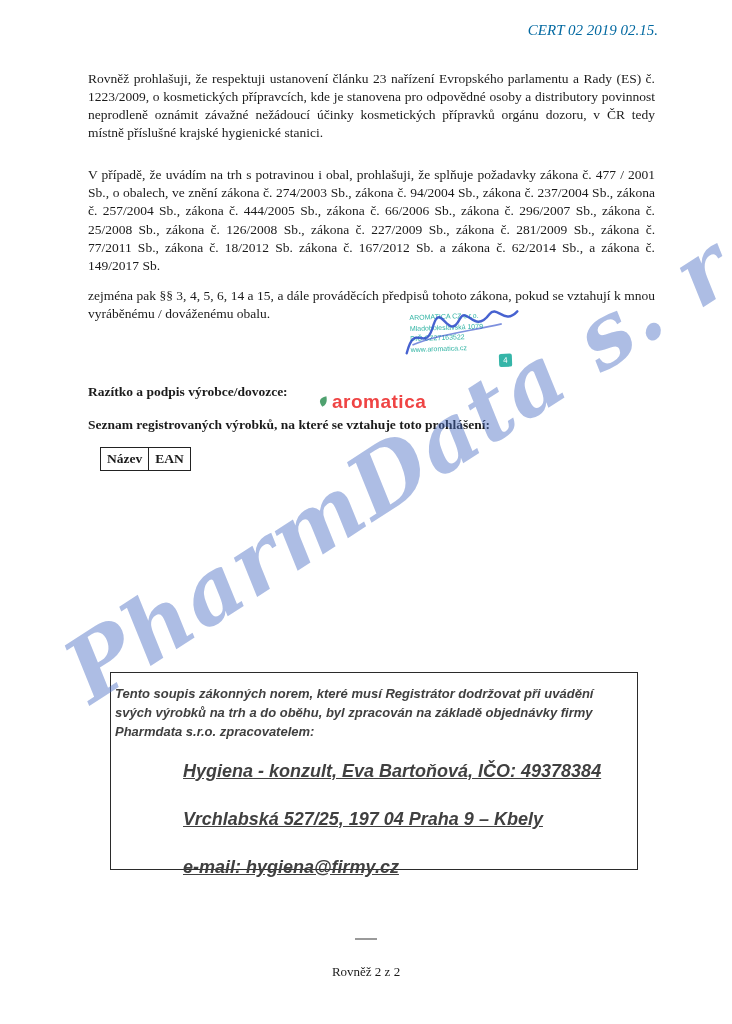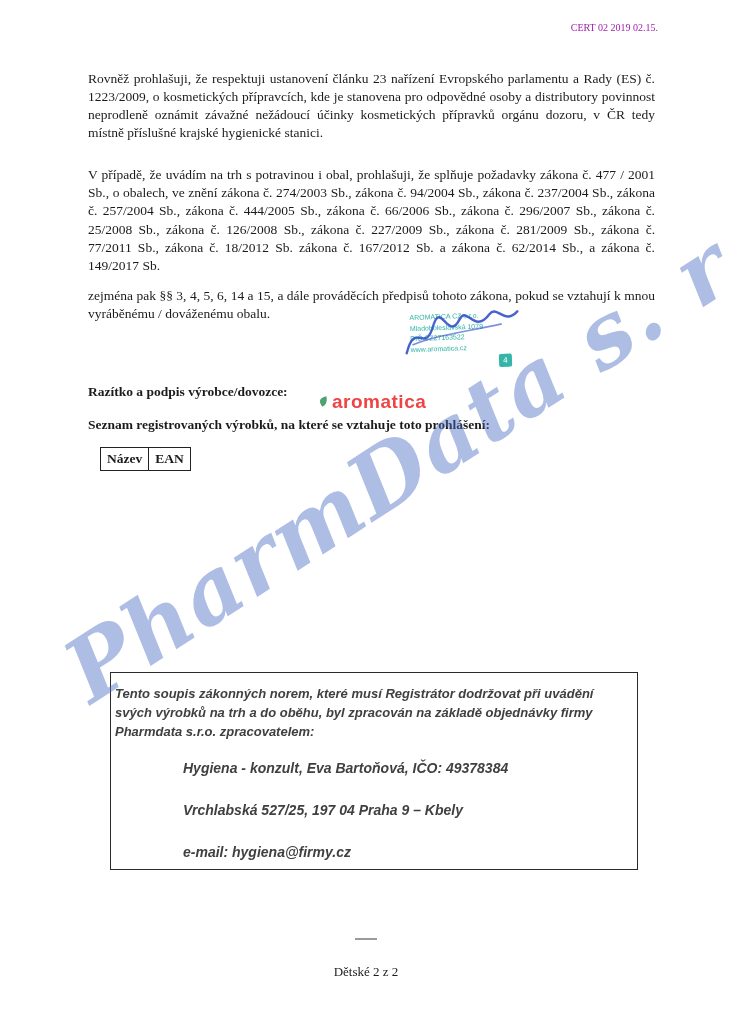--- a/index.html
+++ b/index.html
@@ -1,20 +1,20 @@
 <!DOCTYPE html>
 <html><head>
 <meta charset="utf-8">
 <style>
   html,body{margin:0;padding:0;background:#e8e8e8;}
   .page{position:relative;width:732px;height:1024px;margin:0 auto;background:#ffffff;
         font-family:"Liberation Serif", serif;color:#1b1b1b;overflow:hidden;}
   .b{font-weight:normal;}
 
-  .header-code{position:absolute;top:22px;right:74px;font-size:10px;color:#a21caf;}
+  .header-code{position:absolute;top:22px;right:74px;font-size:15px;font-style:italic;color:#0369a1;}
 
   .content{position:absolute;left:88px;top:70px;width:567px;font-size:13.5px;line-height:1.34;}
   .para{margin:0;text-align:justify;}
   .para.p1{margin-bottom:24px;}
   .para.p2{margin-bottom:12px;}
   .para.p2b{margin-bottom:4px;}
 
   .logo-row{position:relative;height:46px;margin:2px 0 2px 0;}
   .aromatica{position:absolute;left:228px;top:14px;display:flex;align-items:flex-end;gap:3px;
              font-family:"Liberation Sans", sans-serif;font-size:19px;font-weight:600;
@@ -41,21 +41,21 @@
              transform:rotate(-33deg);transform-origin:0 50%;white-space:nowrap;
              font-family:"DejaVu Serif", serif;font-style:italic;font-weight:bold;
              font-size:88px;letter-spacing:2px;color:rgba(74,108,195,0.45);
              pointer-events:none;z-index:5;}
 
   .note-box{position:absolute;left:110px;top:672px;width:518px;height:172px;
             border:1.5px solid #2b2b2b;padding:12px 4px;
             font-family:"Liberation Sans", sans-serif;font-style:italic;font-weight:bold;
             color:#404040;font-size:13px;line-height:1.45;}
   .note-intro{margin:0 0 16px 0;}
-  .note-line{margin:0 0 22px 68px;font-size:14px;}
+  .note-line{margin:0 0 22px 68px;font-size:18px;text-decoration:underline;}
 
   .footer{position:absolute;left:0;bottom:44px;width:100%;text-align:center;font-size:13px;}
   .footer-mark{width:22px;height:2px;background:#9a9a9a;margin:0 auto 24px auto;}
 </style>
 </head>
 <body>
 
 <div class="page">
 
   <div class="header-code">CERT 02 2019 02.15.</div>
@@ -109,16 +109,16 @@
 
   <div class="note-box">
     <p class="note-intro">Tento soupis zákonných norem, které musí Registrátor dodržovat při uvádění svých výrobků na trh a do oběhu, byl zpracován na základě objednávky firmy Pharmdata s.r.o. zpracovatelem:</p>
     <p class="note-line">Hygiena - konzult, Eva Bartoňová, IČO:  49378384</p>
     <p class="note-line">Vrchlabská 527/25, 197 04   Praha 9 – Kbely</p>
     <p class="note-line">e-mail: hygiena@firmy.cz</p>
   </div>
 
   <div class="footer">
     <div class="footer-mark"></div>
-    <div><span>Dětské </span><span class="b">2</span><span> z </span><span class="b">2</span></div>
+    <div><span>Rovněž </span><span class="b">2</span><span> z </span><span class="b">2</span></div>
   </div>
 
 </div>
 
 </body></html>

